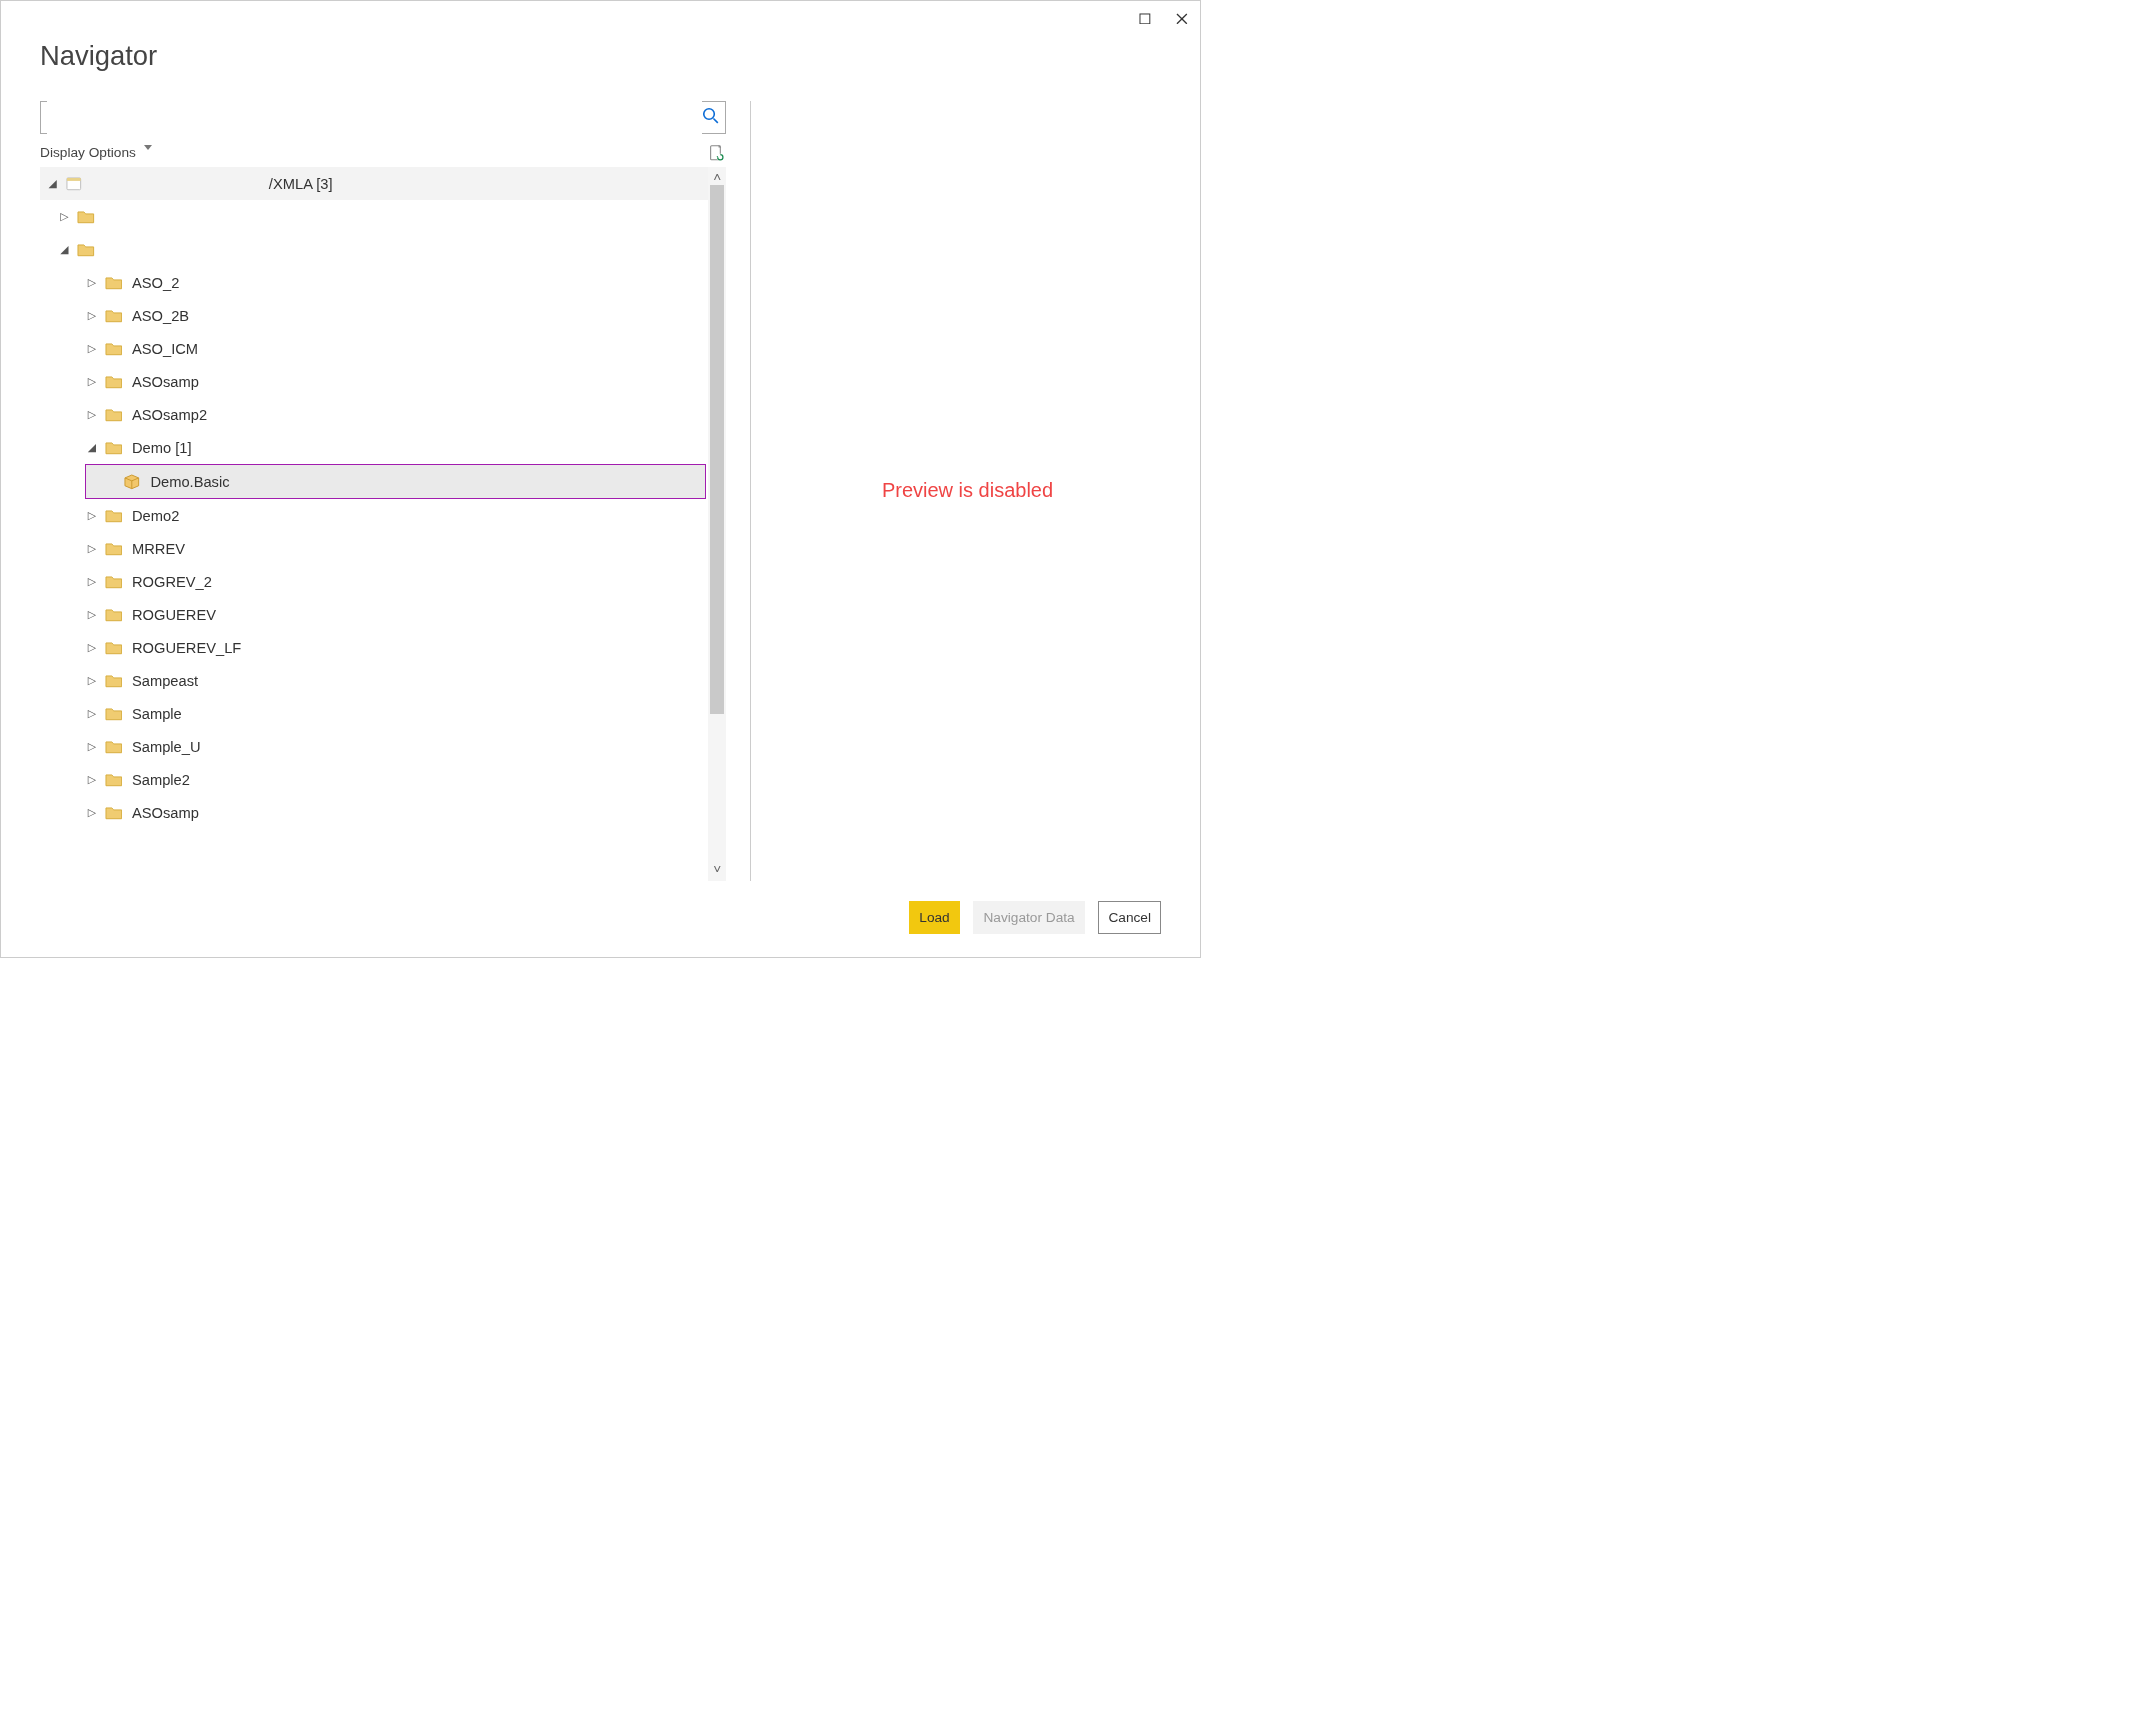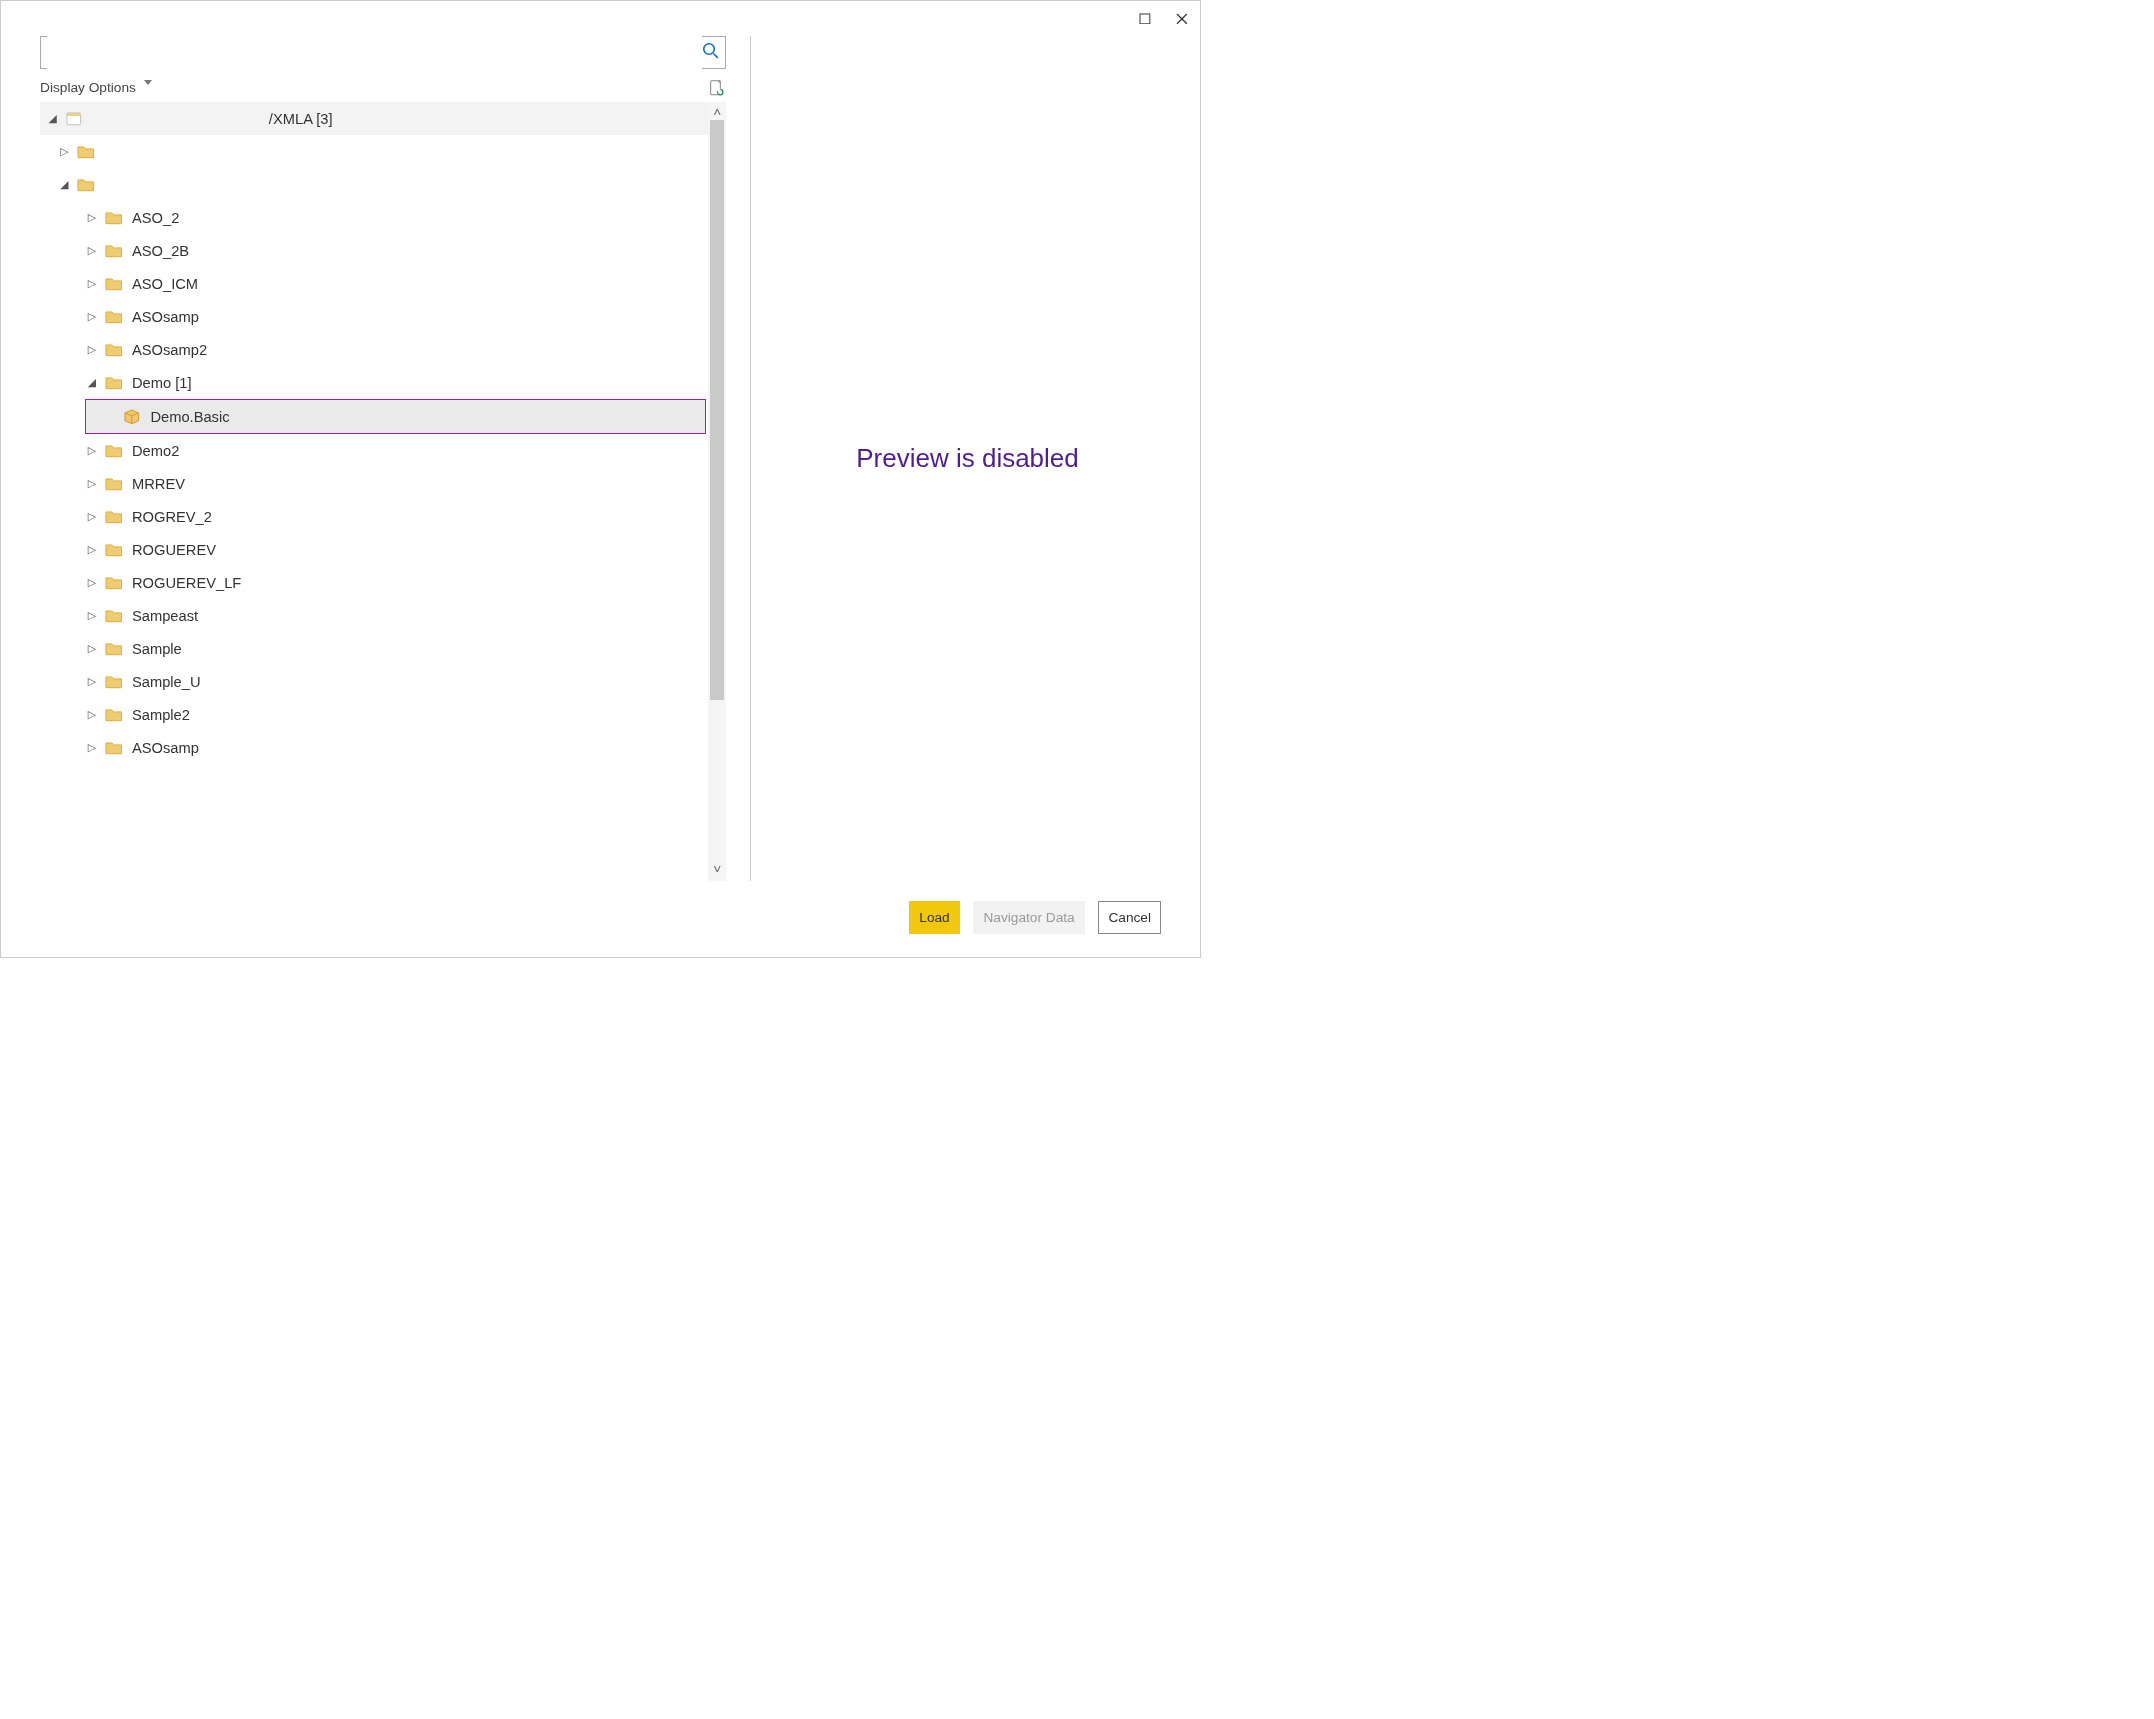--- a/index.html
+++ b/index.html
@@ -140,22 +140,22 @@
   .scroll-thumb {
     position:absolute; left:2px; right:2px; top:0; height:78%;
     background:#c9c9c9;
   }
   .divider {
     width:1px; background:#ccc; margin: 0 23.5px;
   }
   .right-pane {
     flex: 1;
     display:flex; align-items:center; justify-content:center;
-    color: #4c1d95;
-    font-size: 26px;
+    color: #ef4444;
+    font-size: 20px;
   }
   .footer {
     display:flex; justify-content:flex-end; align-items:center;
     gap: 13.7px;
     padding: 19.6px 39px 23.5px 39px;
   }
   .btn {
     height: 33px;
     padding: 0 9px;
     font-size: 13.7px;
@@ -180,20 +180,23 @@
         </svg>
     </div>
     <div class="win-btn">
       <svg viewBox="0 0 12 12" width="11.8" height="11.8">
           <line x1="1" y1="1" x2="11" y2="11" stroke="#333" stroke-width="1.3"></line>
           <line x1="11" y1="1" x2="1" y2="11" stroke="#333" stroke-width="1.3"></line>
         </svg>
     </div>
   </div>
 
+  <div class="header">
+    <h1>Navigator</h1>
+  </div>
 
   <div class="body">
     <div class="left-pane">
 
       <div class="search-row">
         <input type="text" value="" style="">
         <span class="search-ico">
           <svg width="17.6" height="17.6" viewBox="0 0 20 20">
               <circle cx="8" cy="8" r="6" fill="none" stroke="#0a6bd6" stroke-width="1.8"></circle>
               <line x1="13" y1="13" x2="18" y2="18" stroke="#0a6bd6" stroke-width="1.8"></line>

